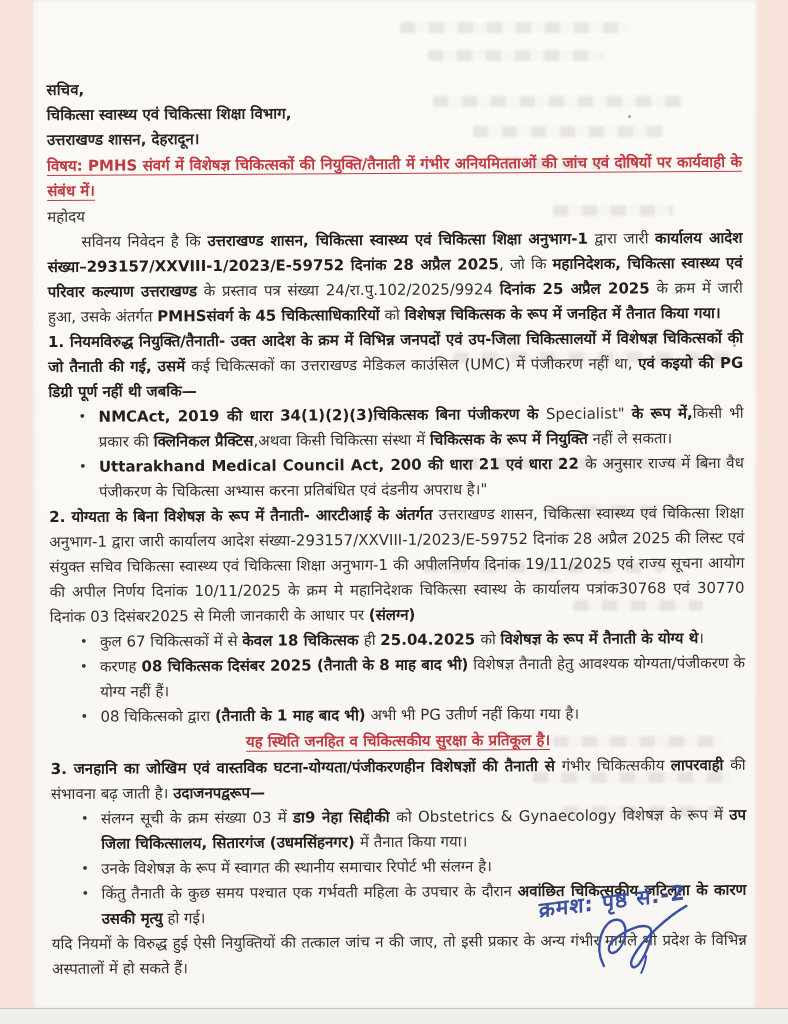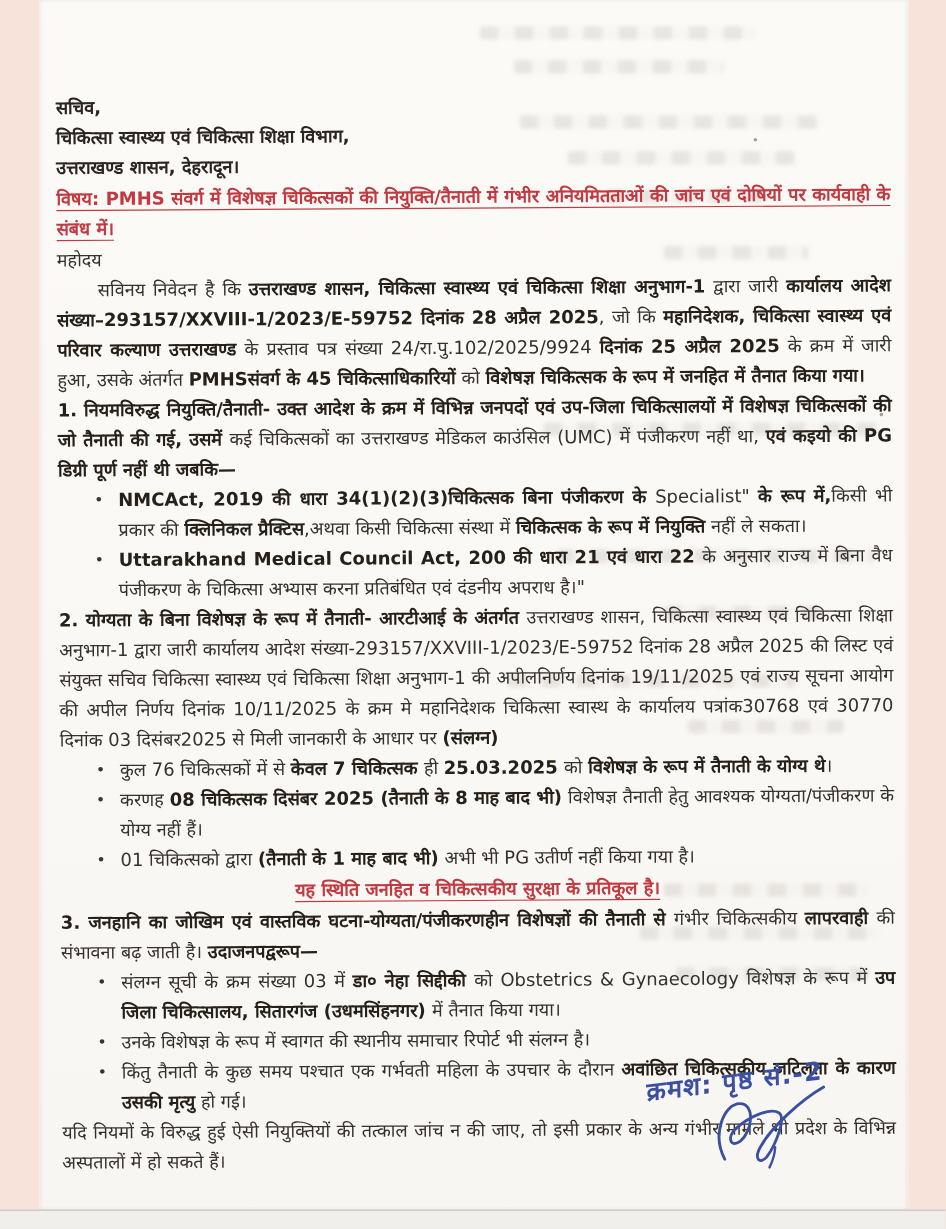--- a/index.html
+++ b/index.html
@@ -94,37 +94,37 @@
         <span><span class="b">NMCAct, 2019 की धारा 34(1)(2)(3)चिकित्सक  बिना पंजीकरण के </span><span>Specialist" </span><span class="b">के रूप में,</span><span>किसी भी प्रकार की </span><span class="b">क्लिनिकल प्रैक्टिस</span><span>,अथवा किसी चिकित्सा संस्था में </span><span class="b">चिकित्सक के रूप में नियुक्ति</span><span> नहीं ले सकता।</span></span>
       </div>
       <div class="bullet">
         <span class="dot"></span>
         <span><span class="b">Uttarakhand Medical Council Act, 200 की धारा 21 एवं धारा 22 </span><span>के अनुसार राज्य में बिना वैध पंजीकरण के चिकित्सा अभ्यास करना प्रतिबंधित एवं दंडनीय अपराध है।"</span></span>
       </div>
 
       <p class="para"><span class="b">2. योग्यता के बिना विशेषज्ञ के रूप में तैनाती- आरटीआई के अंतर्गत </span><span>उत्तराखण्ड शासन, चिकित्सा स्वास्थ्य एवं चिकित्सा शिक्षा अनुभाग-1 द्वारा जारी कार्यालय आदेश संख्या-293157/XXVIII-1/2023/E-59752 दिनांक 28 अप्रैल 2025 की लिस्ट एवं संयुक्त सचिव चिकित्सा स्वास्थ्य एवं चिकित्सा शिक्षा अनुभाग-1  की अपीलनिर्णय दिनांक 19/11/2025 एवं राज्य सूचना आयोग की अपील निर्णय दिनांक 10/11/2025 के क्रम मे महानिदेशक चिकित्सा स्वास्थ के कार्यालय पत्रांक30768 एवं 30770 दिनांक 03 दिसंबर2025 से मिली जानकारी के आधार पर </span><span class="b">(संलग्न)</span></p>
       <div class="bullet">
         <span class="dot"></span>
-        <span><span>कुल 76 चिकित्सकों में से </span><span class="b">केवल 7 चिकित्सक </span><span>ही </span><span class="b">25.03.2025 </span><span>को </span><span class="b">विशेषज्ञ के रूप में तैनाती के योग्य थे</span><span>।</span></span>
+        <span><span>कुल 67 चिकित्सकों में से </span><span class="b">केवल 18 चिकित्सक </span><span>ही </span><span class="b">25.04.2025 </span><span>को </span><span class="b">विशेषज्ञ के रूप में तैनाती के योग्य थे</span><span>।</span></span>
       </div>
       <div class="bullet">
         <span class="dot"></span>
         <span><span>करणह </span><span class="b">08 चिकित्सक दिसंबर 2025 (तैनाती के 8 माह बाद भी)</span><span> विशेषज्ञ तैनाती हेतु आवश्यक योग्यता/पंजीकरण के योग्य नहीं हैं।</span></span>
       </div>
       <div class="bullet">
         <span class="dot"></span>
-        <span><span>01 चिकित्सको द्वारा </span><span class="b">(तैनाती के 1 माह बाद भी)</span><span> अभी भी PG उतीर्ण नहीं किया गया है।</span></span>
+        <span><span>08 चिकित्सको द्वारा </span><span class="b">(तैनाती के 1 माह बाद भी)</span><span> अभी भी PG उतीर्ण नहीं किया गया है।</span></span>
       </div>
 
       <div class="keynote">यह स्थिति जनहित व चिकित्सकीय सुरक्षा के प्रतिकूल है।</div>
 
       <p class="para"><span class="b">3. जनहानि का जोखिम एवं वास्तविक घटना-योग्यता/पंजीकरणहीन विशेषज्ञों की तैनाती से </span><span>गंभीर चिकित्सकीय </span><span class="b">लापरवाही </span><span>की संभावना बढ़ जाती है। </span><span class="b">उदाजनपद्वरूप—</span></p>
       <div class="bullet">
         <span class="dot"></span>
-        <span><span>संलग्न सूची के क्रम संख्या 03 में </span><span class="b">डा० नेहा सिद्दीकी </span><span>को Obstetrics &amp; Gynaecology विशेषज्ञ के रूप में </span><span class="b">उप जिला चिकित्सालय, सितारगंज (उधमसिंहनगर) </span><span>में तैनात किया गया।</span></span>
+        <span><span>संलग्न सूची के क्रम संख्या 03 में </span><span class="b">डा9 नेहा सिद्दीकी </span><span>को Obstetrics &amp; Gynaecology विशेषज्ञ के रूप में </span><span class="b">उप जिला चिकित्सालय, सितारगंज (उधमसिंहनगर) </span><span>में तैनात किया गया।</span></span>
       </div>
       <div class="bullet">
         <span class="dot"></span>
         <span><span>उनके विशेषज्ञ के रूप में स्वागत की स्थानीय समाचार रिपोर्ट भी संलग्न है।</span></span>
       </div>
       <div class="bullet">
         <span class="dot"></span>
         <span><span>किंतु तैनाती के कुछ समय पश्चात एक गर्भवती महिला के उपचार के दौरान </span><span class="b">अवांछित चिकित्सकीय जटिलता के कारण उसकी मृत्यु</span><span> हो गई।</span></span>
       </div>
 

